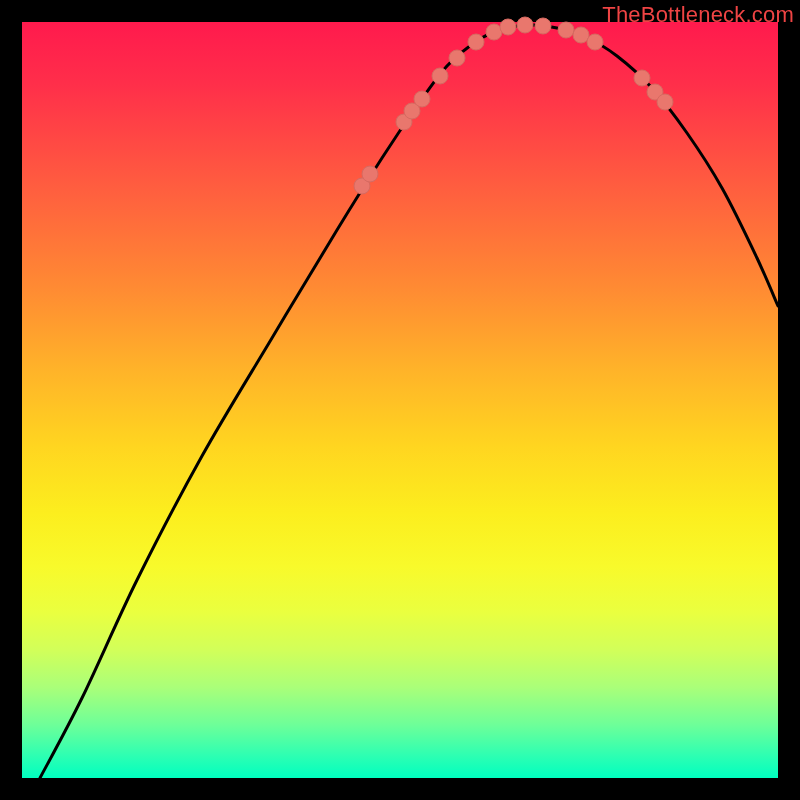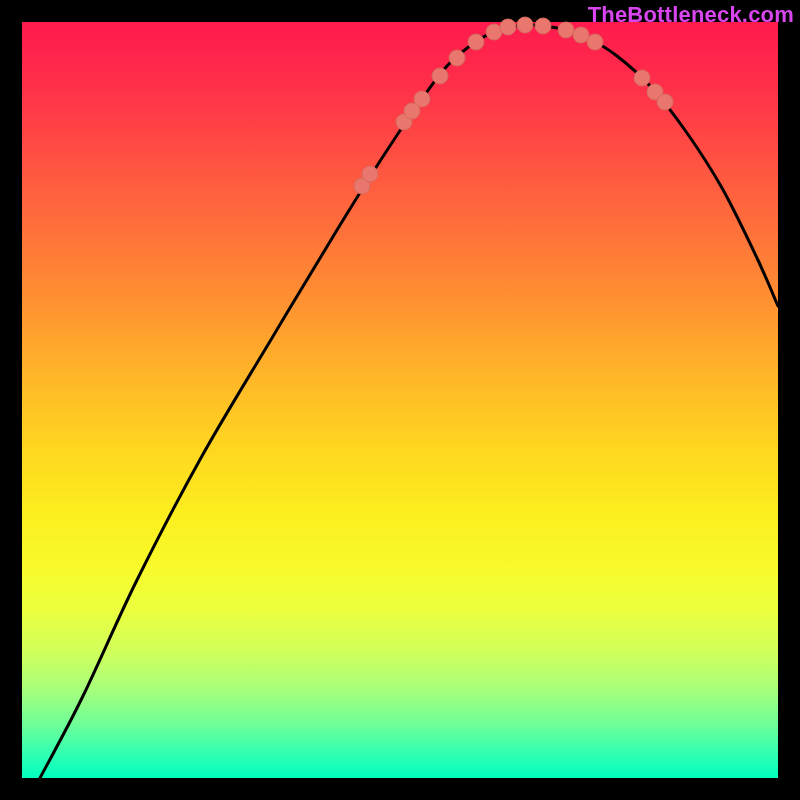--- a/index.html
+++ b/index.html
@@ -39,23 +39,23 @@
       #aaff79 88%,
       #6dff99 93%,
       #2effb2 97%,
       #00ffc0 100%
     );
   }
   .watermark {
     position: absolute;
     top: 2px;
     right: 6px;
-    color: #d946ef;
+    color: #ef4444;
     font-size: 22px;
-    font-weight: 700;
+    font-weight: 400;
     letter-spacing: 0.2px;
     z-index: 5;
   }
   svg.plot {
     position: absolute;
     left: 0;
     top: 0;
     width: 100%;
     height: 100%;
     overflow: visible;

